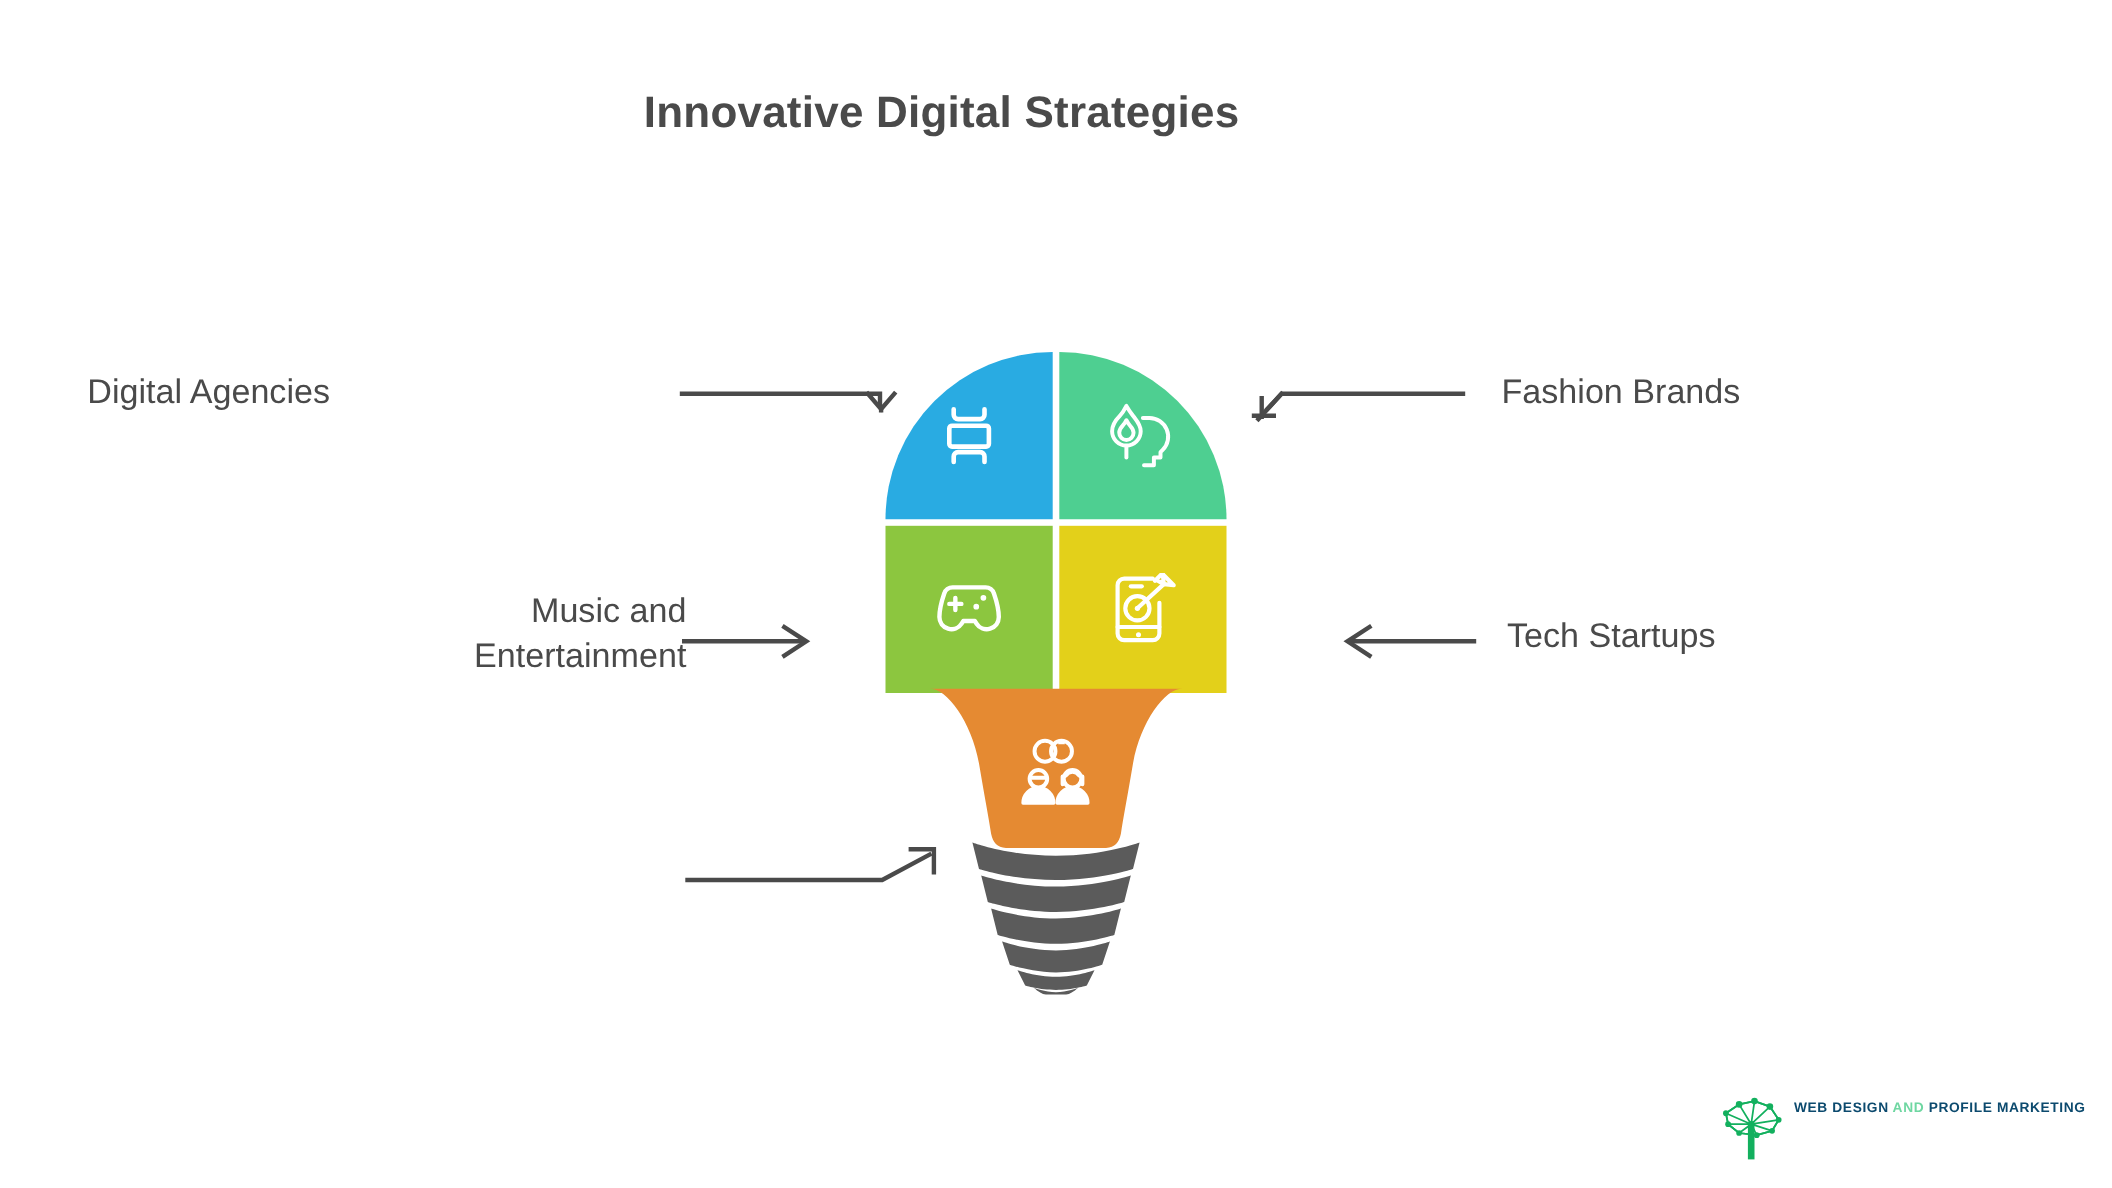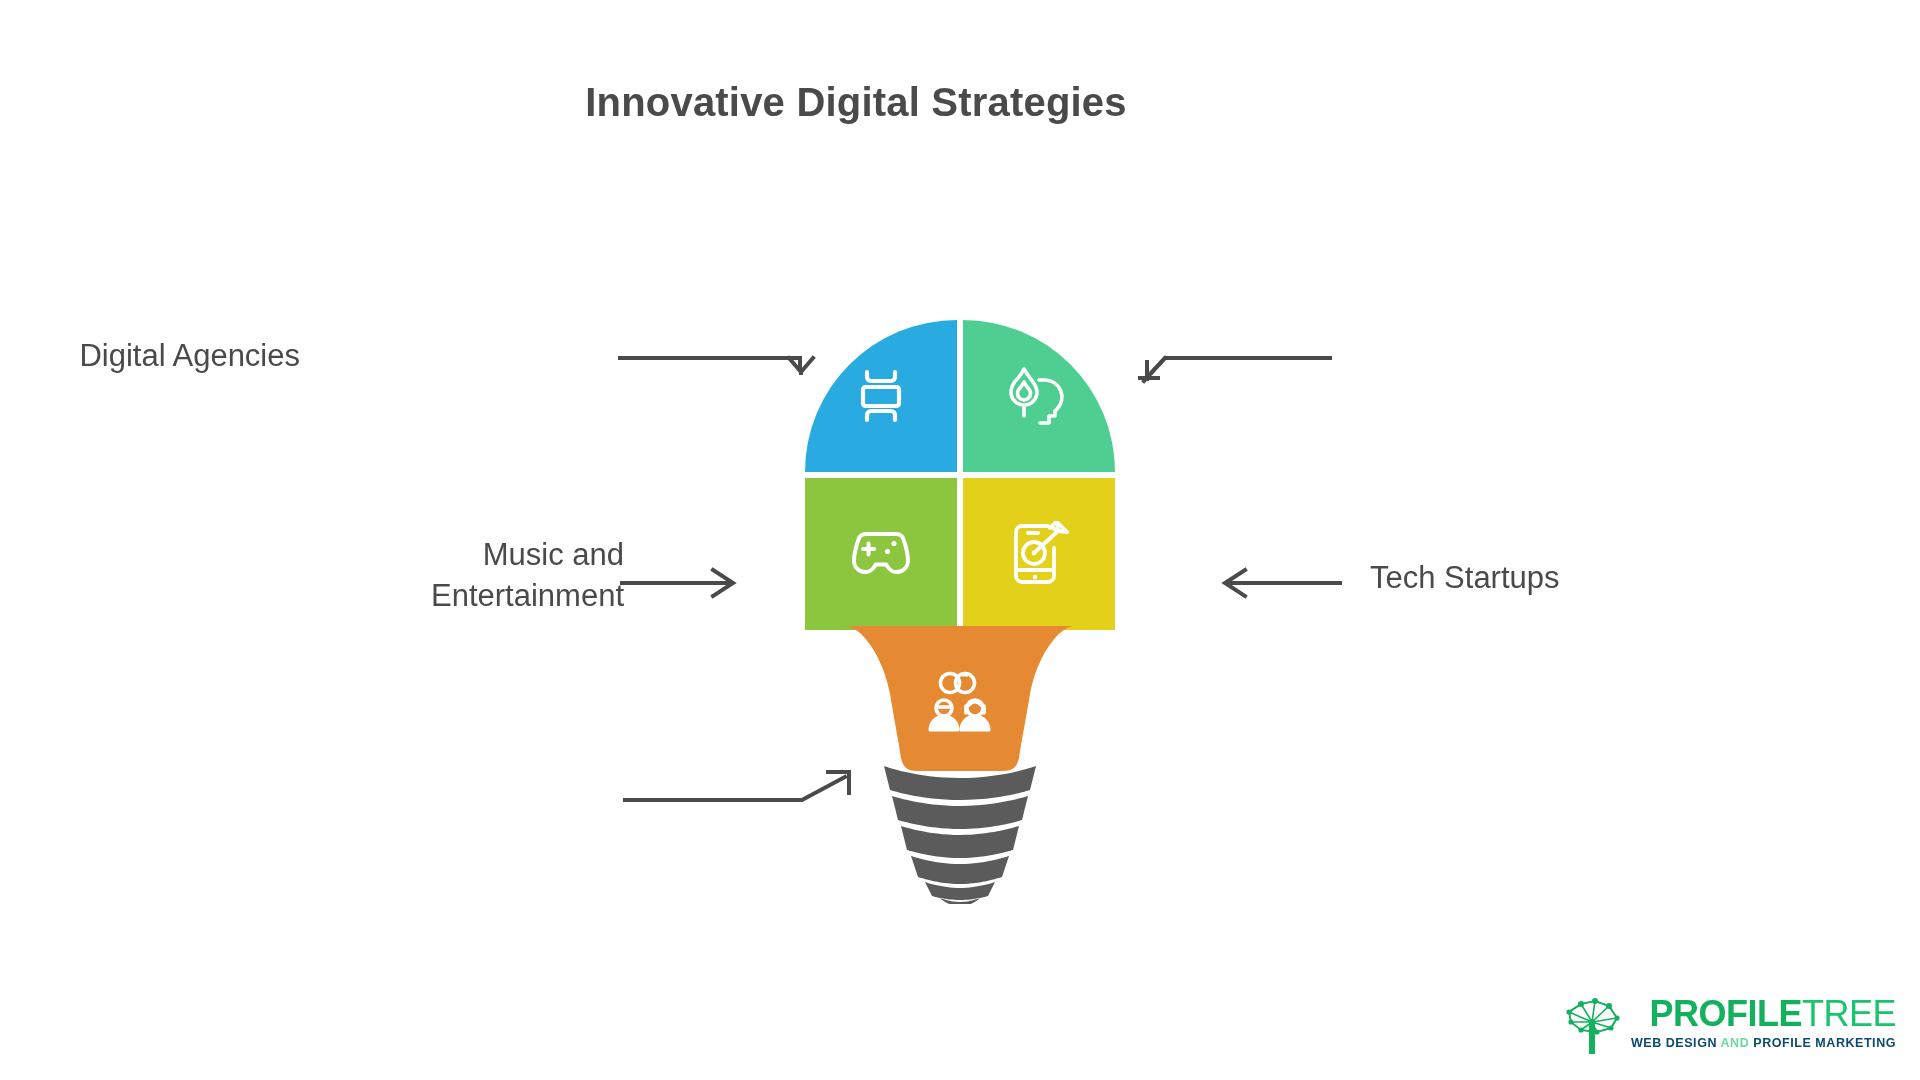--- a/index.html
+++ b/index.html
@@ -178,20 +178,21 @@
       <path d="M 828 772 L 849 772 L 849 793" stroke="#4a4a4a" stroke-width="4" fill="none" stroke-linecap="square" stroke-linejoin="miter"></path>
     </g>
   </svg>
 
   <div class="label label-left" style="right:1620px; top:336px; width:420px;">Digital Agencies</div>
 
   <div class="label label-left" style="right:1296px; top:535px; width:420px;">Music and
 Entertainment</div>
 
 
+  <div class="label label-right" style="left:1365px; top:336px; width:420px;">Fashion Brands</div>
 
   <div class="label label-right" style="left:1370px; top:558px; width:420px;">Tech Startups</div>
 
   <div id="bulb-group">
 
     <div class="bulb-globe">
 
       <div class="quad quad-tl" style="background:#29abe2;">
         <svg class="quad-icon" width="56" height="60" viewBox="0 0 56 60" fill="none" stroke="#ffffff" stroke-width="4.2" stroke-linecap="round" stroke-linejoin="round">
           <path d="M14 6 v5 a4 4 0 0 0 4 4 h20 a4 4 0 0 0 4 -4 v-5"></path>
@@ -287,20 +288,19 @@
         <circle cx="50" cy="32" r="2.6"></circle>
           <circle cx="36" cy="36" r="2.6"></circle>
         <circle cx="20" cy="34" r="2.6"></circle>
           <circle cx="10" cy="26" r="2.6"></circle>
         <circle cx="8" cy="16" r="2.6"></circle>
           <circle cx="31" cy="26" r="3"></circle>
       </g>
       <rect x="28" y="26" width="6" height="32" fill="#13b05e"></rect>
     </svg>
     <div class="logo-text-wrap">
-      <div class="logo-wordmark"><span class="logo-word-bold">PROFILE</span><span class="logo-word-light">TREE</span></div>
       <div class="logo-tagline"><span class="tag-strong">WEB DESIGN</span>
         <span class="tag-soft">AND</span>
         <span class="tag-strong">PROFILE MARKETING</span></div>
     </div>
   </div>
 
 </div>
 
 </body></html>

